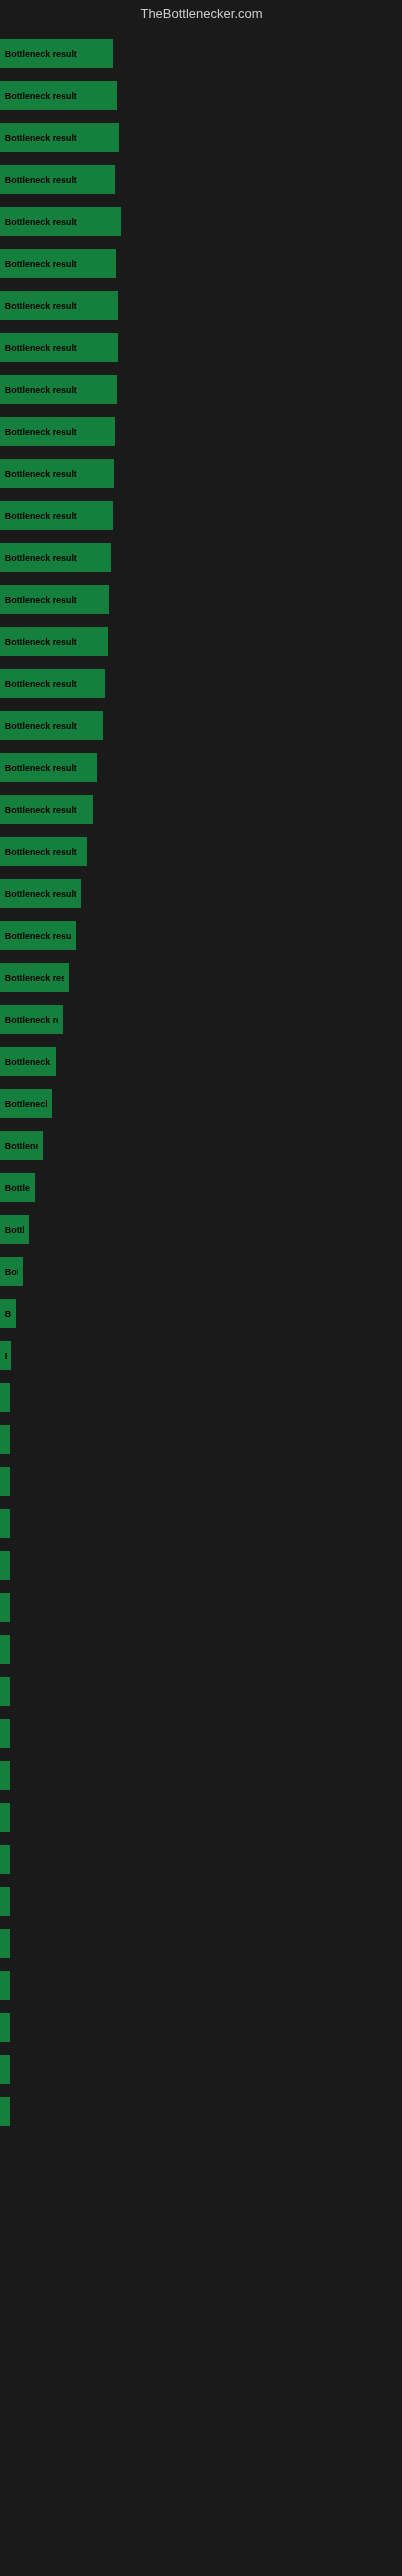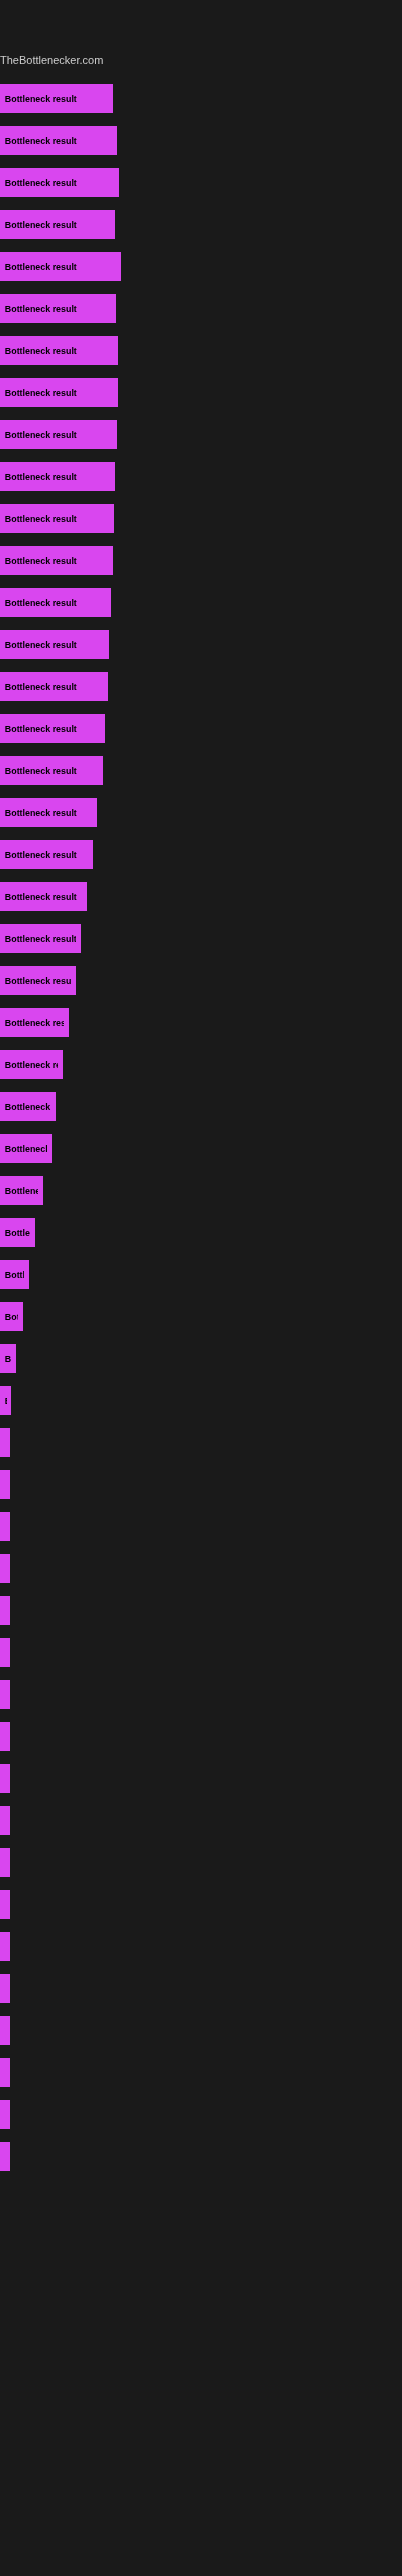--- a/index.html
+++ b/index.html
@@ -8,41 +8,41 @@
       box-sizing: border-box;
     }
     body {
       width: 403px;
       min-height: 2576px;
       background-color: #1a1a1a;
       font-family: Arial, sans-serif;
       position: relative;
     }
     .site-title {
+      text-align: center;
       color: #cccccc;
-      font-size: 11px;
+      font-size: 13px;
       padding: 6.4px 0 3.2px 0;
       font-weight: normal;
-      margin-top: 48px;
     }
     .bars-container {
       padding: 8px 0 0 0;
       display: flex;
       flex-direction: column;
       gap: 0;
     }
     .bar-row {
       display: flex;
       align-items: center;
       height: 42px;
       padding: 4.8px 0;
     }
     .bar {
       height: 29px;
-      background-color: #d946ef;
+      background-color: #15803d;
       display: flex;
       align-items: center;
       padding: 0 4.8px;
       min-width: 8px;
       overflow: hidden;
     }
     .bar-label {
       color: #000000;
       font-size: 8.9px;
       font-weight: bold;

